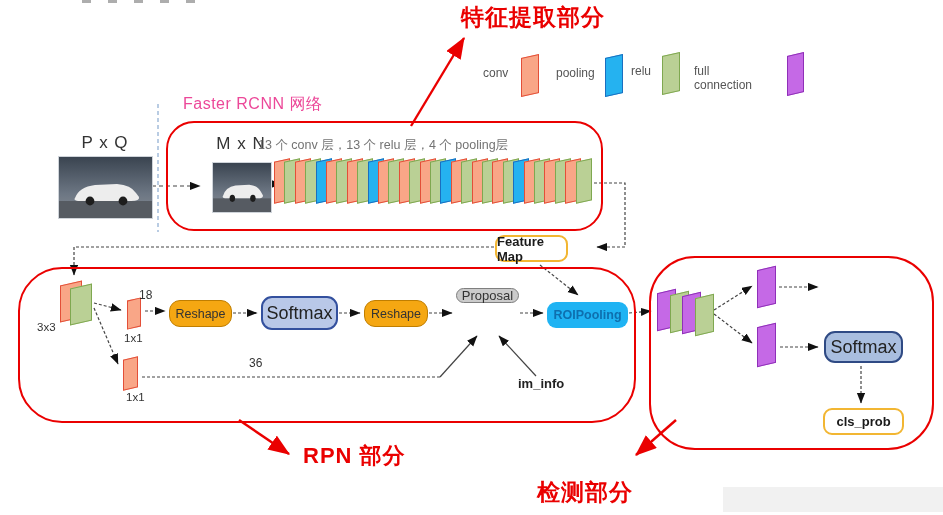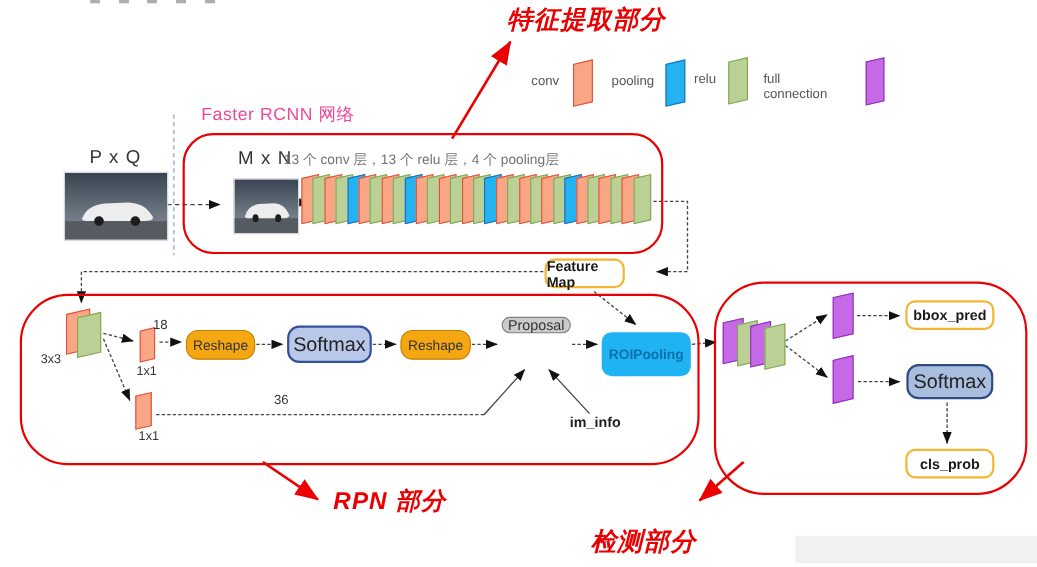--- a/index.html
+++ b/index.html
@@ -2,21 +2,21 @@
 <html style="--conv_fill: #F9A687; --conv_border: #E34F38; --relu_fill: #BAD095; --relu_border: #7FA850; --pooling_fill: #25B2F0; --pooling_border: #1A6FC0; --fc_fill: #C569E6; --fc_border: #8F2FB8; --annotation_red: #EA0000;"><head>
 <meta charset="utf-8">
 <style>
   html,body{margin:0;padding:0;background:#fff;}
   #canvas{
     position:relative;width:943px;height:515px;overflow:hidden;background:#fff;
     font-family:"Liberation Sans","DejaVu Sans",sans-serif;color:#222;
   }
   .abs{position:absolute;}
   
-  .red-title{color:var(--annotation_red);font-weight:700;font-size:23px;letter-spacing:1px;font-style:italic;}
+  .red-title{color:var(--annotation_red);font-weight:700;font-size:23px;letter-spacing:1px;}
   
   .red-box{position:absolute;border:2.6px solid var(--annotation_red);background:transparent;}
   
   .para{position:absolute;transform:skewY(-13deg);border:1.6px solid;box-sizing:border-box;}
   .para.conv{background:var(--conv_fill);border-color:var(--conv_border);}
   .para.relu{background:var(--relu_fill);border-color:var(--relu_border);}
   .para.pooling{background:var(--pooling_fill);border-color:var(--pooling_border);}
   .para.fc{background:var(--fc_fill);border-color:var(--fc_border);}
   #feature-stack .para{width:16px;height:42px;}
   #rpn-stack .para{width:22px;height:37px;}
@@ -222,40 +222,37 @@
   </div>
   <div class="node periwinkle" style="left:261px;top:296px;width:77px;height:34px;">
     <span>Softmax</span>
   </div>
   <div class="node amber" style="left:364px;top:300px;width:64px;height:27px;">
     <span>Reshape</span>
   </div>
   <div class="node gray" style="left:456px;top:288px;width:63px;height:15px;">
     <span>Proposal</span>
   </div>
-  <div class="node cyan" style="left:547px;top:302px;width:81px;height:40px;">
+  <div class="node cyan" style="left:547px;top:302px;width:81px;height:26px;">
     <span>ROIPooling</span>
   </div>
   <div class="abs" style="left:518px;top:376px;font-size:13px;font-weight:700;color:#222;">im_info</div>
 
   <div class="red-box" style="left:649px;top:256px;width:281px;height:190px;border-radius:46px;"></div>
 
   <div id="det-stack" class="abs" style="left:657px;top:291px;width:60px;height:45px;">
       <div class="para fc" style="left: 0px; top: 0px;"></div>
       <div class="para relu" style="left: 12.5px; top: 1.5px;"></div>
       <div class="para fc" style="left: 25px; top: 3px;"></div>
       <div class="para relu" style="left: 37.5px; top: 4.5px;"></div>
     </div>
 
   <div class="para fc" style="left:757px;top:268px;width:19px;height:38px;"></div>
   <div class="para fc" style="left:757px;top:325px;width:19px;height:40px;"></div>
 
-  <div class="node yellow-outline" style="left:823px;top:273px;width:81px;height:27px;">
-    <span>bbox_pred</span>
-  </div>
   <div class="node periwinkle" style="left:824px;top:331px;width:79px;height:32px;background:#A9BEDF;border-color:#2F4A84;">
     <span>Softmax</span>
   </div>
   <div class="node yellow-outline" style="left:823px;top:408px;width:81px;height:27px;">
     <span>cls_prob</span>
   </div>
 
   <div class="watermark-bar" style="left:723px;top:487px;width:220px;height:25px;"></div>
 
 </div>

